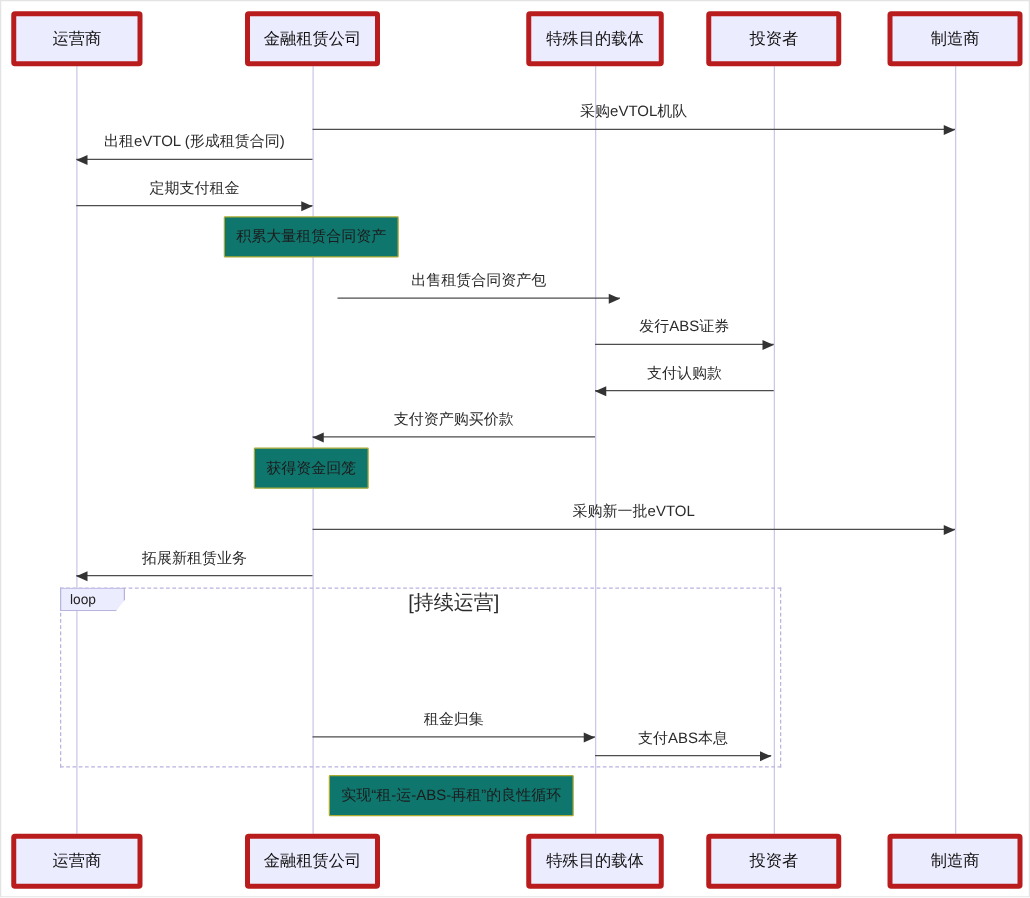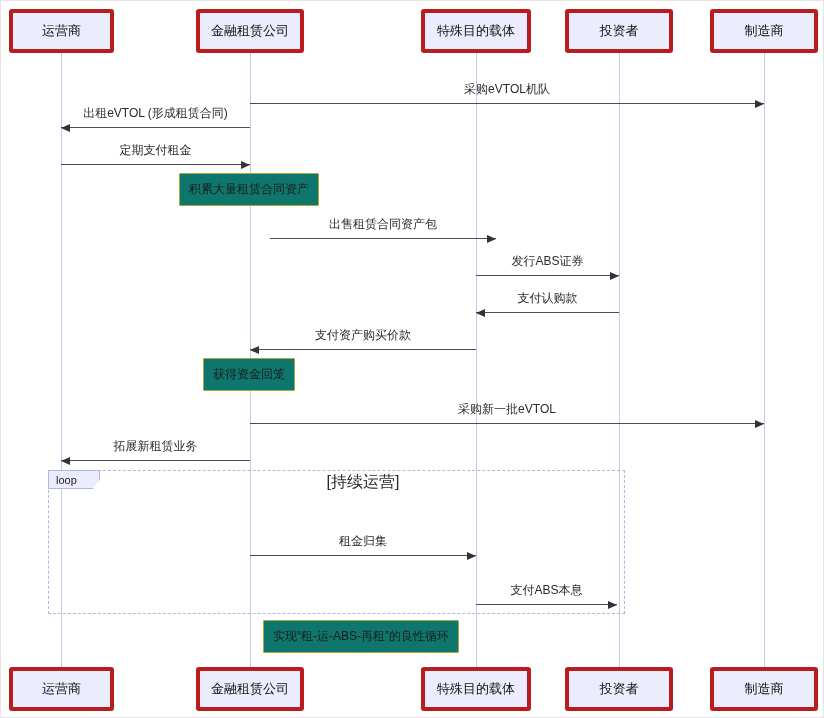--- a/index.html
+++ b/index.html
@@ -122,21 +122,21 @@
   </div>
 
   <div class="msg" style="left:60px;top:439px;width:189px;">
     <div class="msg-label">拓展新租赁业务</div>
     <div class="msg-line">
         <span class="head left"></span>
       </div>
   </div>
 
 
-  <div class="msg" style="left:249px;top:534px;width:226px;text-decoration:underline;">
+  <div class="msg" style="left:249px;top:568px;width:226px;text-decoration:underline;">
     <div class="msg-label">租金归集</div>
     <div class="msg-line">
         <span class="head right"></span>
       </div>
   </div>
 
   <div class="msg" style="left:475px;top:583px;width:141px;">
     <div class="msg-label">支付ABS本息</div>
     <div class="msg-line">
         <span class="head right"></span>

